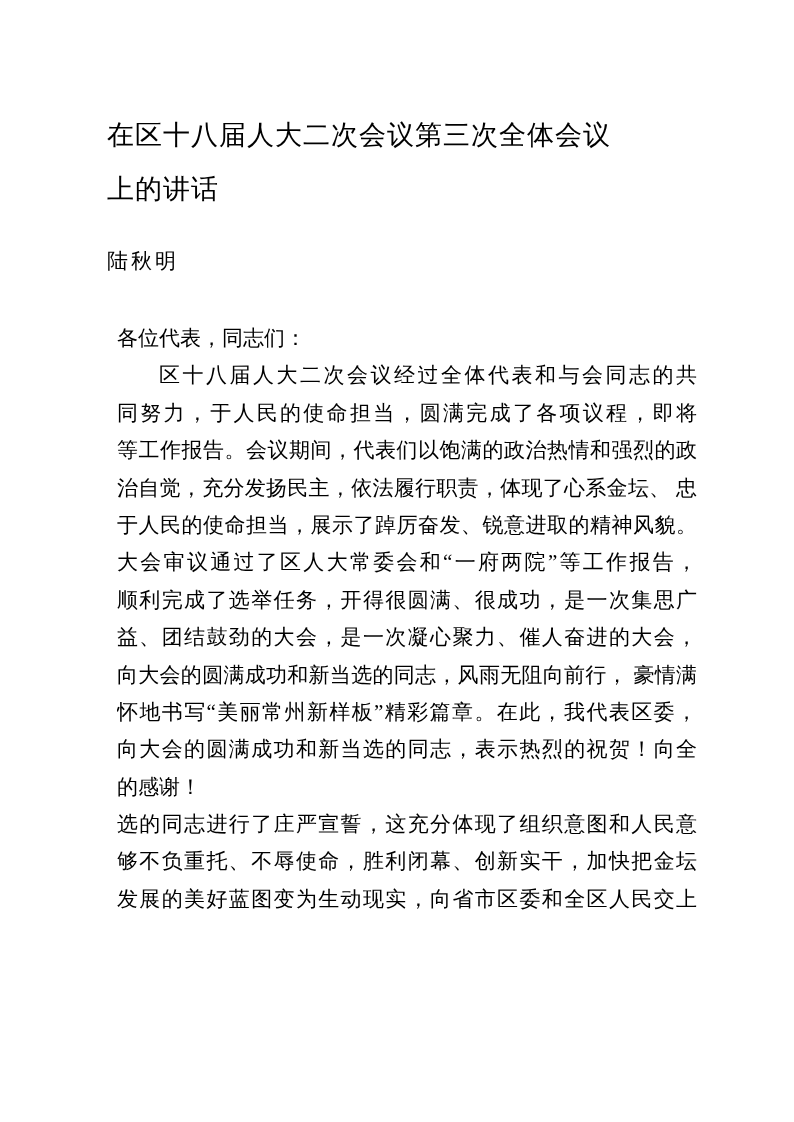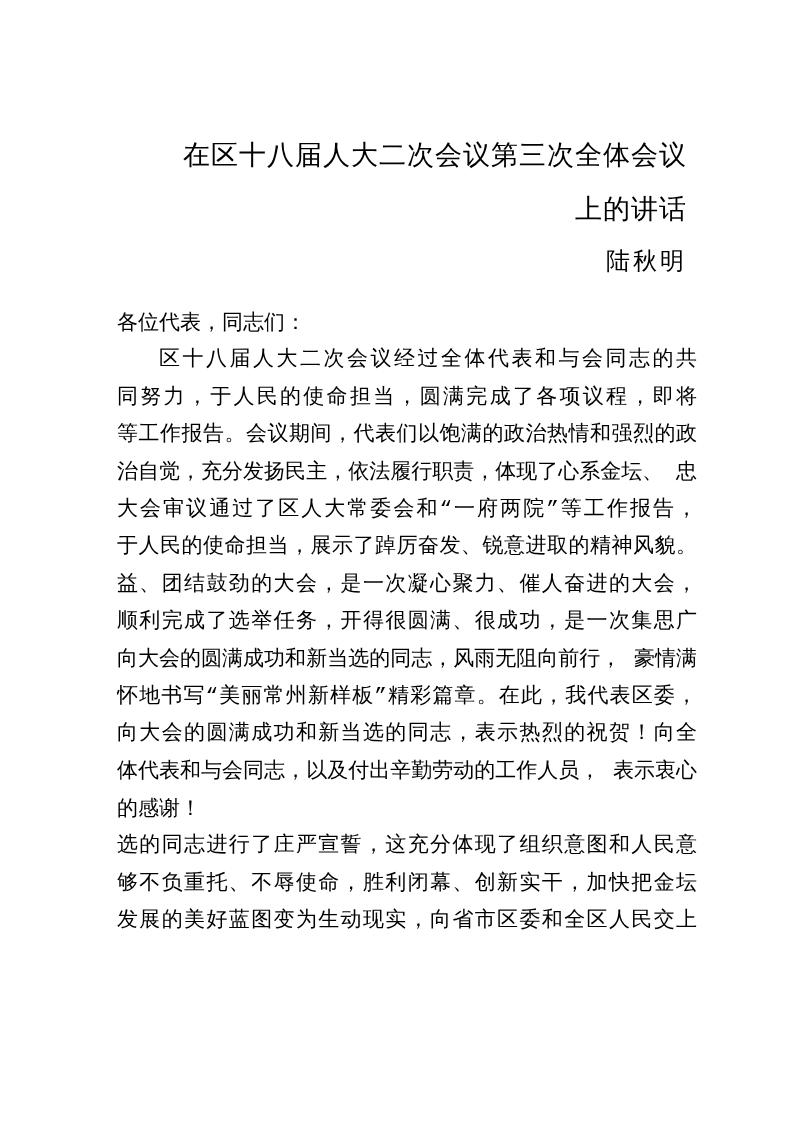--- a/index.html
+++ b/index.html
@@ -13,55 +13,54 @@
     height: 1122px;
     margin: 0 auto;
     background: #ffffff;
     color: #000000;
     font-family: "Liberation Serif", "DejaVu Serif", serif;
     overflow: hidden;
   }
   .title {
     position: absolute;
     left: 107px;
-    top: 128px;
+    top: 108px;
     width: 580px;
-    text-align: right;
+    text-align: left;
     font-size: 27px;
     line-height: 54px;
     letter-spacing: 1px;
     font-weight: 400;
   }
   .author {
     position: absolute;
     left: 107px;
     top: 246px;
     width: 580px;
-    text-align: right;
-    font-size: 24px;
+    text-align: left;
+    font-size: 21px;
     line-height: 30px;
     letter-spacing: 3px;
   }
   .body-text {
     position: absolute;
     left: 117px;
-    top: 304px;
+    top: 320px;
     width: 580px;
   }
   .line {
     height: 37.4px;
     line-height: 37.4px;
     font-size: 21px;
     text-align: justify;
     overflow: hidden;
     white-space: nowrap;
   }
   .line.fill {
     text-align-last: justify;
-    font-family: Liberation Mono, monospace;
   }
   .line.no-fill {
     text-align-last: left;
   }
   .line.indent {
     text-indent: 42px;
   }
 </style>
 </head>
 <body>
@@ -71,26 +70,25 @@
     <div>在区十八届人大二次会议第三次全体会议</div>
     <div>上的讲话</div>
   </div>
   <div class="author">陆秋明</div>
   <div class="body-text" id="body-lines">
       <div class="line no-fill">各位代表，同志们：</div>
       <div class="line fill indent">区十八届人大二次会议经过全体代表和与会同志的共</div>
       <div class="line fill">同努力，于人民的使命担当，圆满完成了各项议程，即将</div>
       <div class="line fill">等工作报告。会议期间，代表们以饱满的政治热情和强烈的政</div>
       <div class="line fill">治自觉，充分发扬民主，依法履行职责，体现了心系金坛、 忠</div>
+      <div class="line fill">于人民的使命担当，展示了踔厉奋发、锐意进取的精神风貌。</div>
       <div class="line fill">大会审议通过了区人大常委会和“一府两院”等工作报告，</div>
-      <div class="line fill">于人民的使命担当，展示了踔厉奋发、锐意进取的精神风貌。</div>
+      <div class="line fill">顺利完成了选举任务，开得很圆满、很成功，是一次集思广</div>
       <div class="line fill">益、团结鼓劲的大会，是一次凝心聚力、催人奋进的大会，</div>
-      <div class="line fill">顺利完成了选举任务，开得很圆满、很成功，是一次集思广</div>
       <div class="line fill">向大会的圆满成功和新当选的同志，风雨无阻向前行， 豪情满</div>
       <div class="line fill">怀地书写“美丽常州新样板”精彩篇章。在此，我代表区委，</div>
       <div class="line fill">向大会的圆满成功和新当选的同志，表示热烈的祝贺！向全</div>
-      <div class="line fill">体代表和与会同志，以及付出辛勤劳动的工作人员， 表示衷心</div>
       <div class="line no-fill">的感谢！</div>
       <div class="line fill">选的同志进行了庄严宣誓，这充分体现了组织意图和人民意</div>
       <div class="line fill">够不负重托、不辱使命，胜利闭幕、创新实干，加快把金坛</div>
       <div class="line fill">发展的美好蓝图变为生动现实，向省市区委和全区人民交上</div>
     </div>
 </div>
 
 </body></html>

